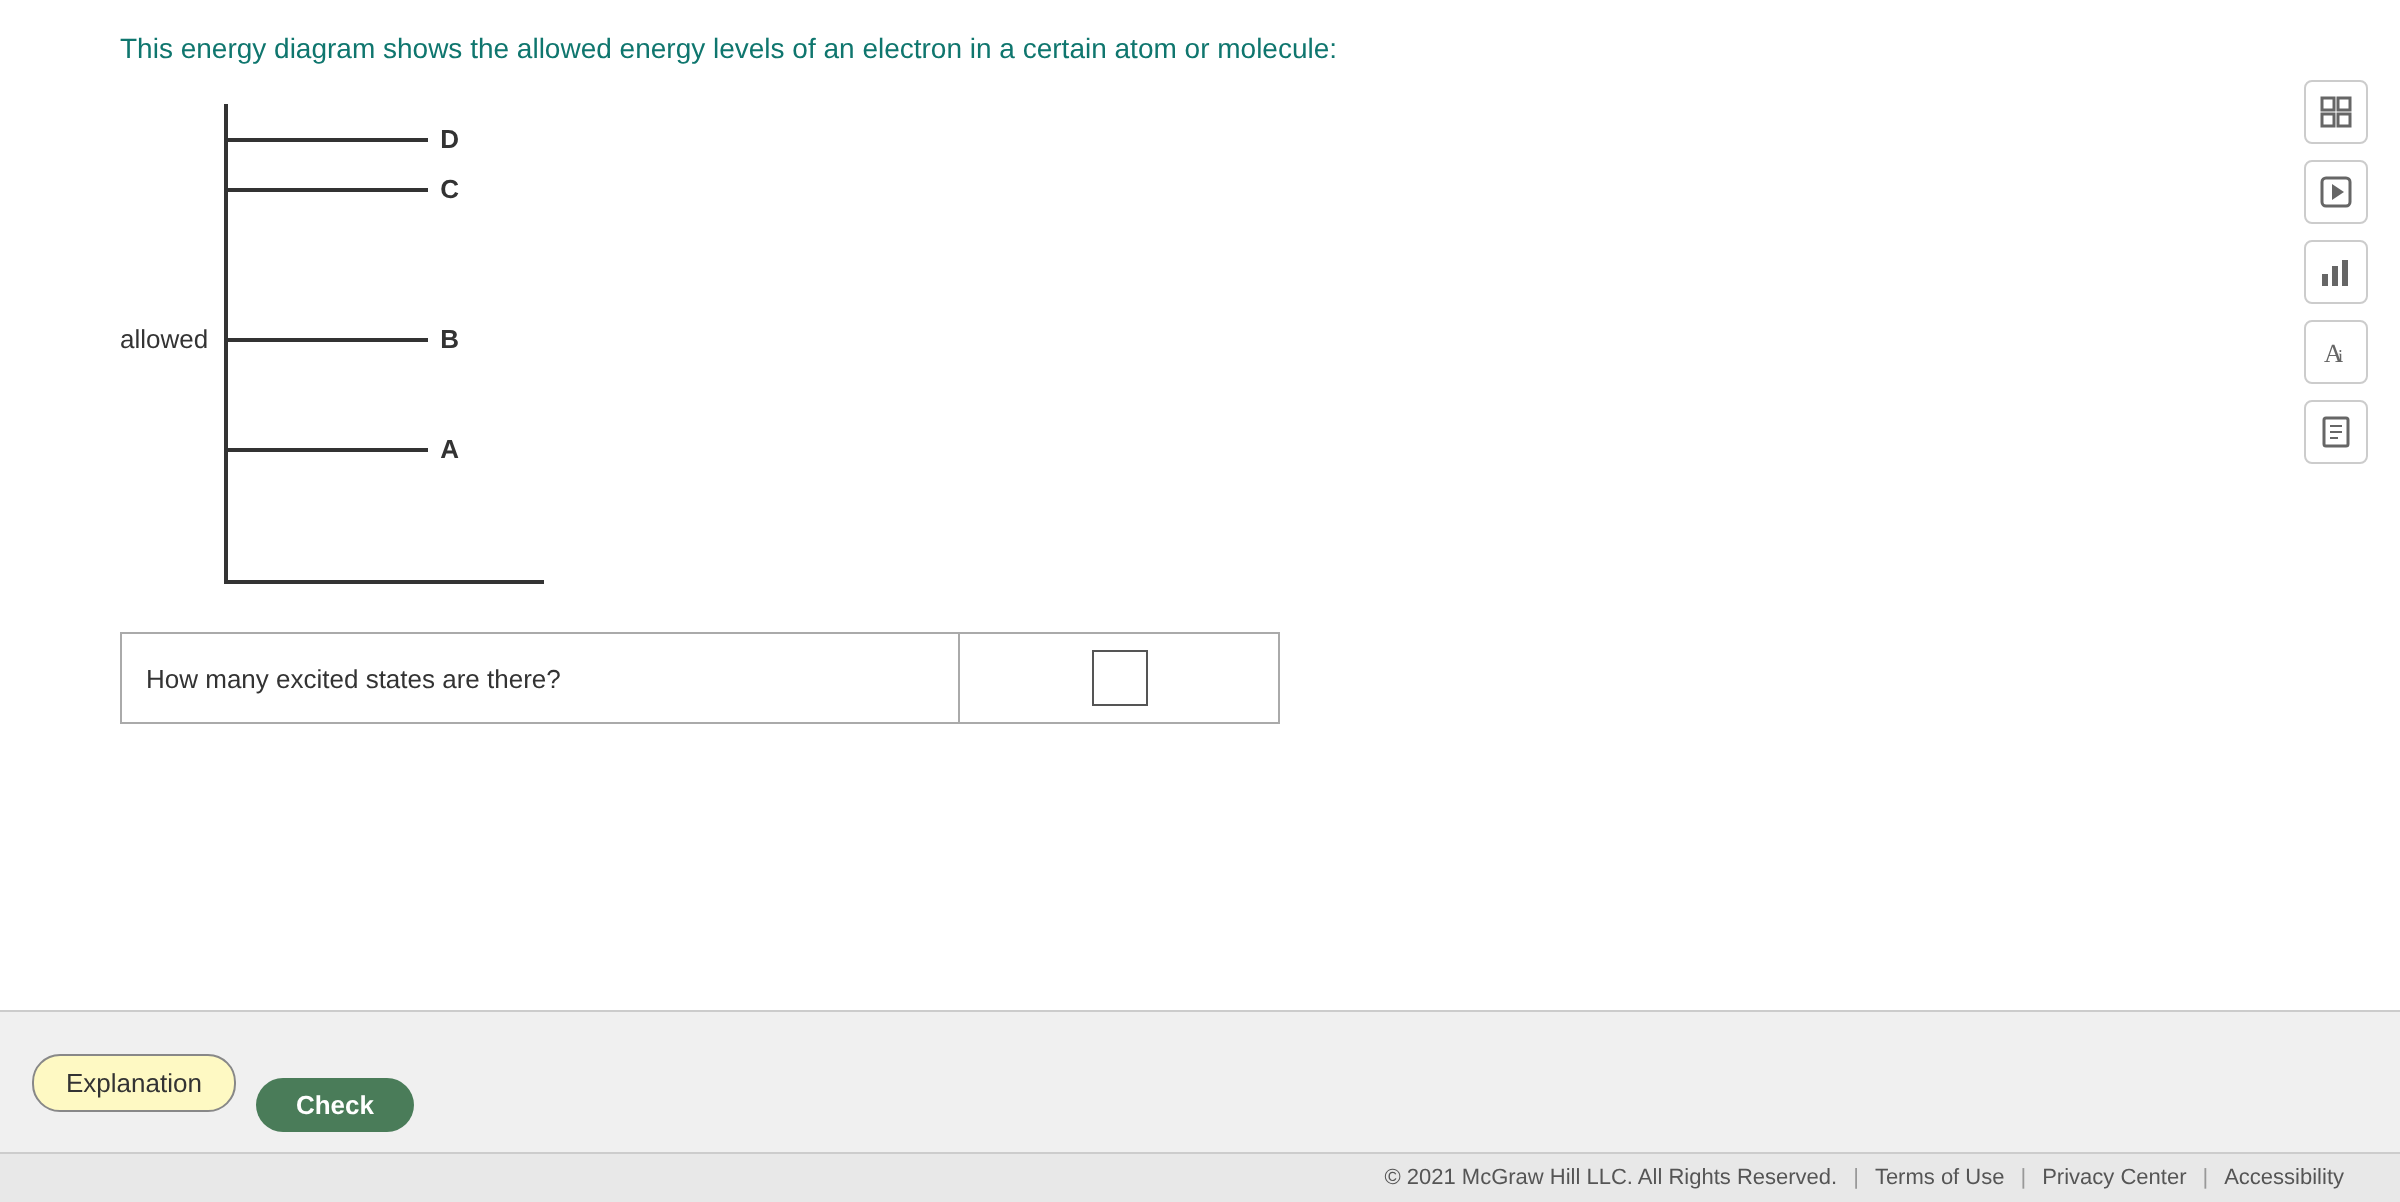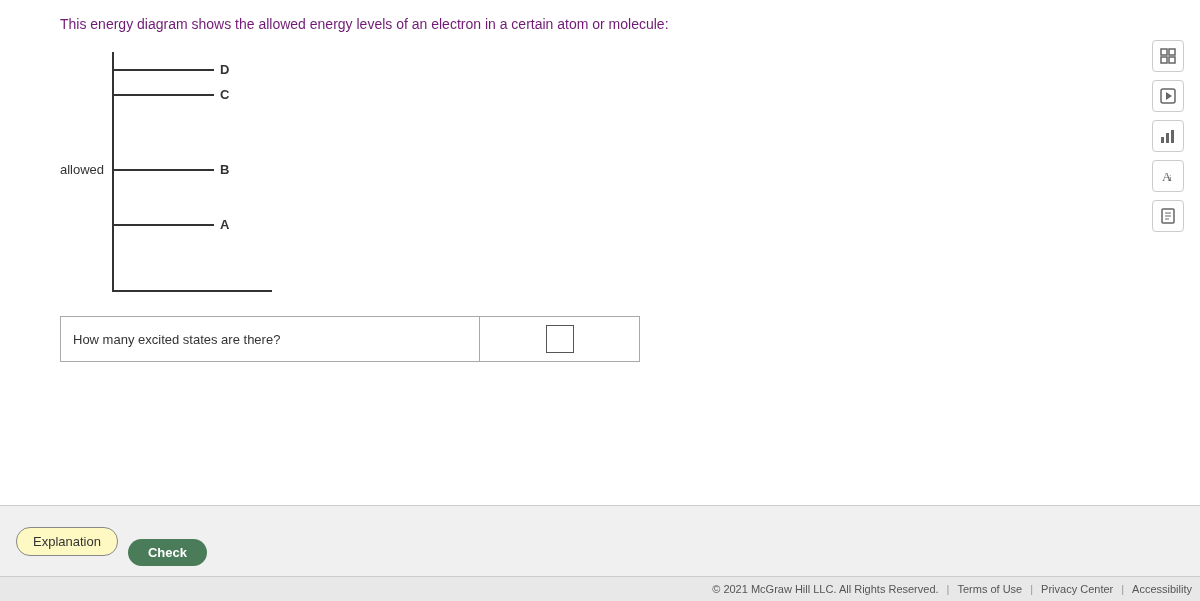--- a/index.html
+++ b/index.html
@@ -17,21 +17,21 @@
     .main-content {
       flex: 1;
       background: #fff;
       padding: 16px 60px 16px 60px;
       position: relative;
       overflow: hidden;
     }
 
     .intro-text {
       font-size: 14px;
-      color: #701a75;
+      color: #0f766e;
       margin-bottom: 20px;
     }
 
     
     .diagram-container {
       display: flex;
       align-items: flex-start;
       margin-bottom: 24px;
       position: relative;
     }
@@ -179,21 +179,21 @@
       cursor: pointer;
       color: #ffffff;
       font-weight: bold;
       margin-top: 23px;
     }
 
     
     .footer {
       background: #e8e8e8;
       border-top: 1px solid #ccc;
-      padding: 6px 8px;
+      padding: 6px 28px;
       display: flex;
       justify-content: flex-end;
       align-items: center;
       font-size: 11px;
       color: #555;
       gap: 8px;
     }
 
     .footer a {
       color: #555;

